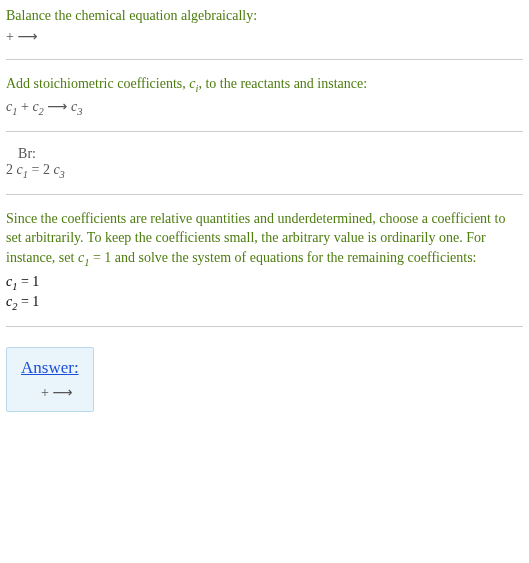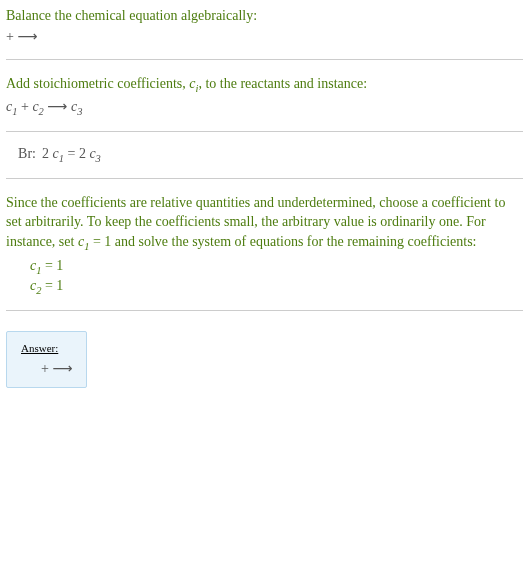--- a/index.html
+++ b/index.html
@@ -44,45 +44,45 @@
       margin-top: 2px;
       margin-bottom: 2px;
     }
     .atom-table {
       margin-top: 4px;
       color: #555;
     }
     .atom-row {
       display: flex;
       align-items: baseline;
+      flex-direction: column;
     }
     .atom-label {
       width: 36px;
       text-align: right;
       padding-right: 6px;
     }
     .coef-list {
-      color: #4d7c0f;
+      color: #000000;
       margin-top: 4px;
-      margin-left: 24px;
     }
     .coef-list div {
       margin-bottom: 2px;
     }
     .answer-box {
       display: inline-block;
       background: #eaf4fb;
       border: 1px solid #b8d8ee;
       padding: 10px 14px;
       margin-top: 6px;
       border-radius: 2px;
     }
     .answer-label {
-      color: #000000;
-      font-size: 11px;
+      color: #1d4ed8;
+      font-size: 17px;
       margin-bottom: 6px;
       text-decoration: underline;
     }
     .answer-content {
       color: #555;
       padding-left: 20px;
     }
   </style>
 </head>
 <body>

